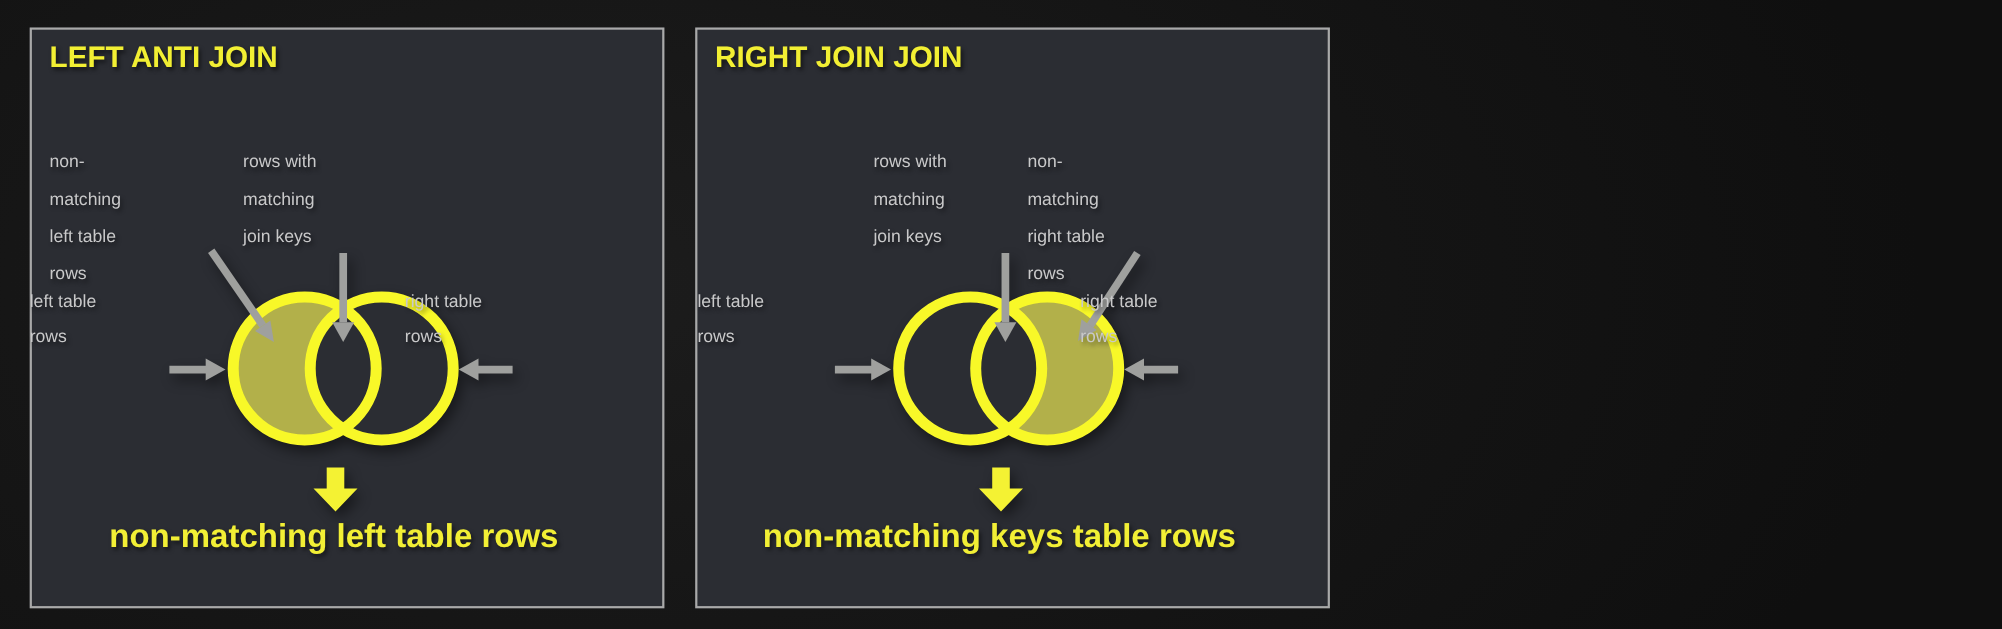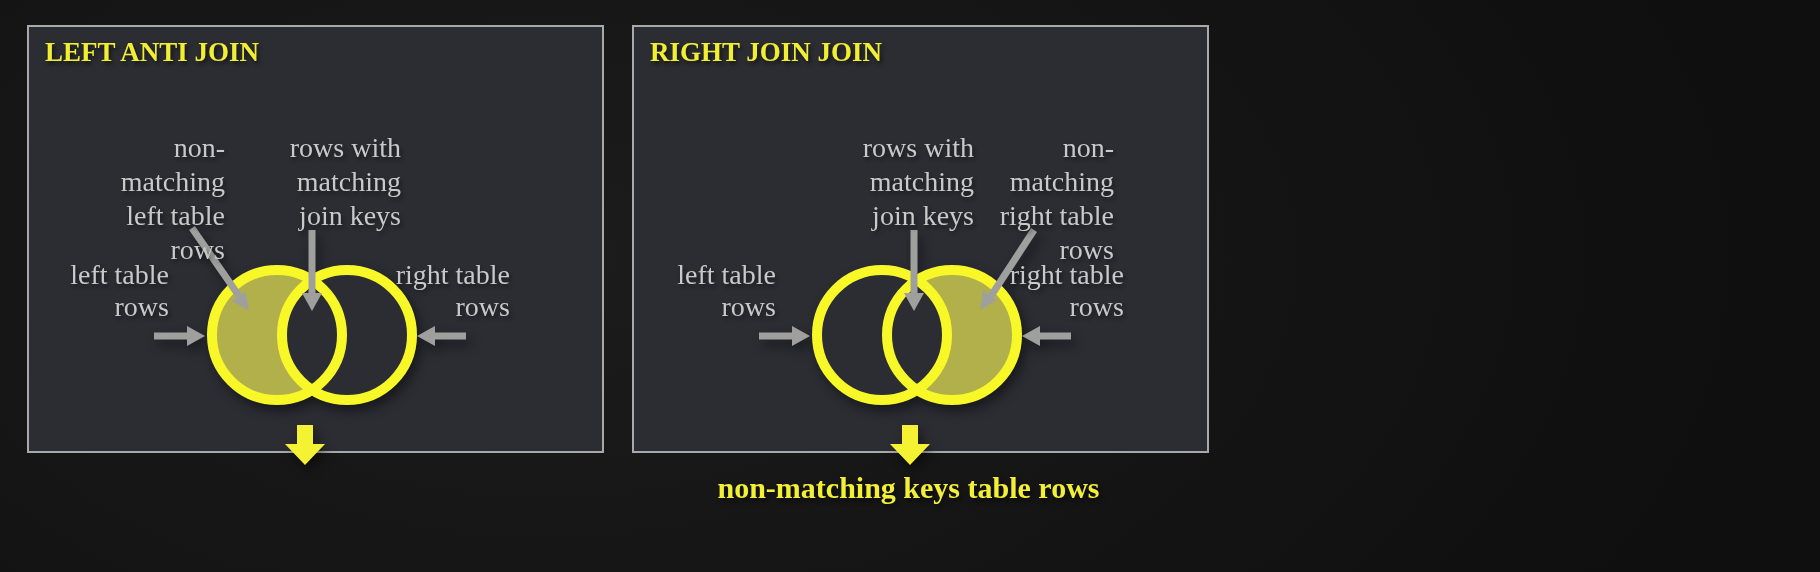--- a/index.html
+++ b/index.html
@@ -2,33 +2,33 @@
 <html><head>
 <meta charset="utf-8">
 <style>
   html,body{margin:0;padding:0;}
   body{
     width:1820px;height:572px;overflow:hidden;position:relative;
     background:radial-gradient(ellipse 1200px 700px at 30% 45%, #1c1c1c 0%, #141414 60%, #0f0f0f 100%);
     font-family:"Liberation Sans","DejaVu Sans",sans-serif;
   }
   .panel{
-    position:absolute;top:25px;width:577px;height:428px;
-    background:#2b2d33;border:2px solid #a9a9a9;box-sizing:border-box;font-family:Liberation Serif, serif;
+    position:absolute;top:25px;width:577px;height:528px;
+    background:#2b2d33;border:2px solid #a9a9a9;box-sizing:border-box;
   }
   #panel-left{left:27px;}
   #panel-right{left:632px;}
   .panel-title{
     position:absolute;left:16px;top:10px;
     font-size:27px;font-weight:bold;letter-spacing:0px;color:#f2ef33;
     text-shadow:2px 3px 4px rgba(0,0,0,.55);
   }
   .lbl{
-    position:absolute;text-align:right;color:#c9c9ca;
-    font-size:28px;line-height:34px;
+    position:absolute;text-align:left;color:#c9c9ca;
+    font-size:16px;line-height:34px;
     text-shadow:2px 3px 4px rgba(0,0,0,.45);
   }
   .lbl.side{line-height:32px;}
   
   #panel-left .lbl-outside{left:16px;top:104px;width:180px;}
   #panel-left .lbl-overlap{left:192px;top:104px;width:180px;}
   #panel-left .lbl-left  {left:-2px;top:232px;width:142px;}
   #panel-left .lbl-right {left:339px;top:232px;width:142px;}
   
   #panel-right .lbl-overlap{left:160px;top:104px;width:180px;}
@@ -96,20 +96,21 @@
   </div>
   <div class="lbl side lbl-left">
     <div>left table</div>
     <div>rows</div>
   </div>
   <div class="lbl side lbl-right">
     <div>right table</div>
     <div>rows</div>
   </div>
 
+  <div class="caption">non-matching left table rows</div>
 </div>
 
 <div class="panel" id="panel-right">
   <div class="panel-title">RIGHT JOIN JOIN</div>
 
   <svg class="venn" width="573" height="512" viewBox="0 0 573 512">
 
     <circle cx="318" cy="308" r="68" fill="#b2b04a"></circle>
     <circle cx="248" cy="308" r="68" fill="#2b2d33"></circle>
     <circle class="ring" cx="248" cy="308" r="65"></circle>

